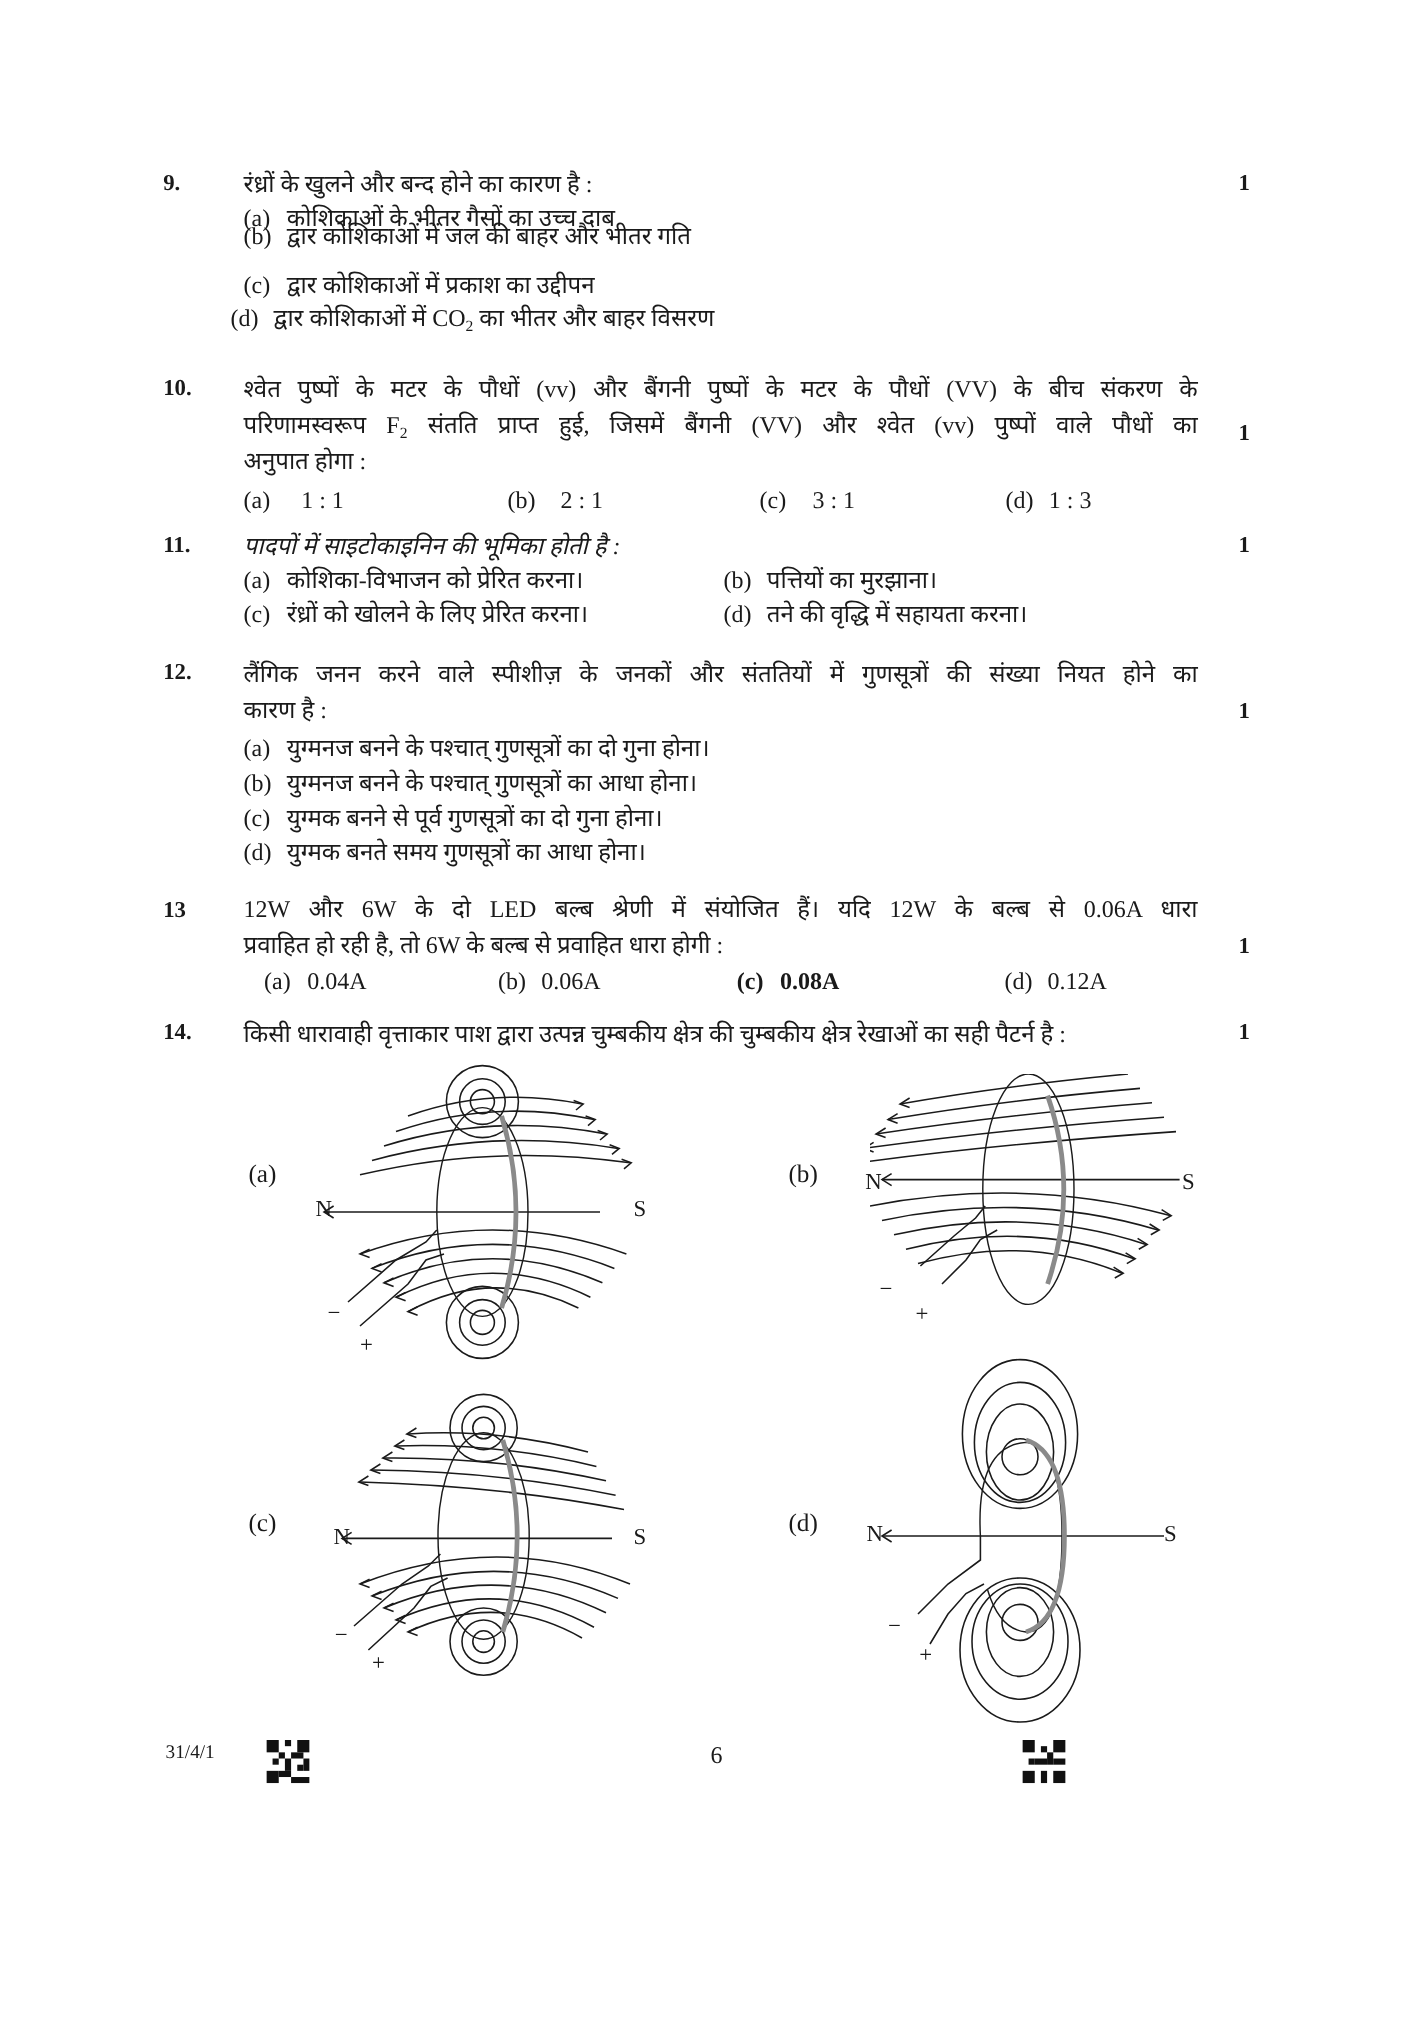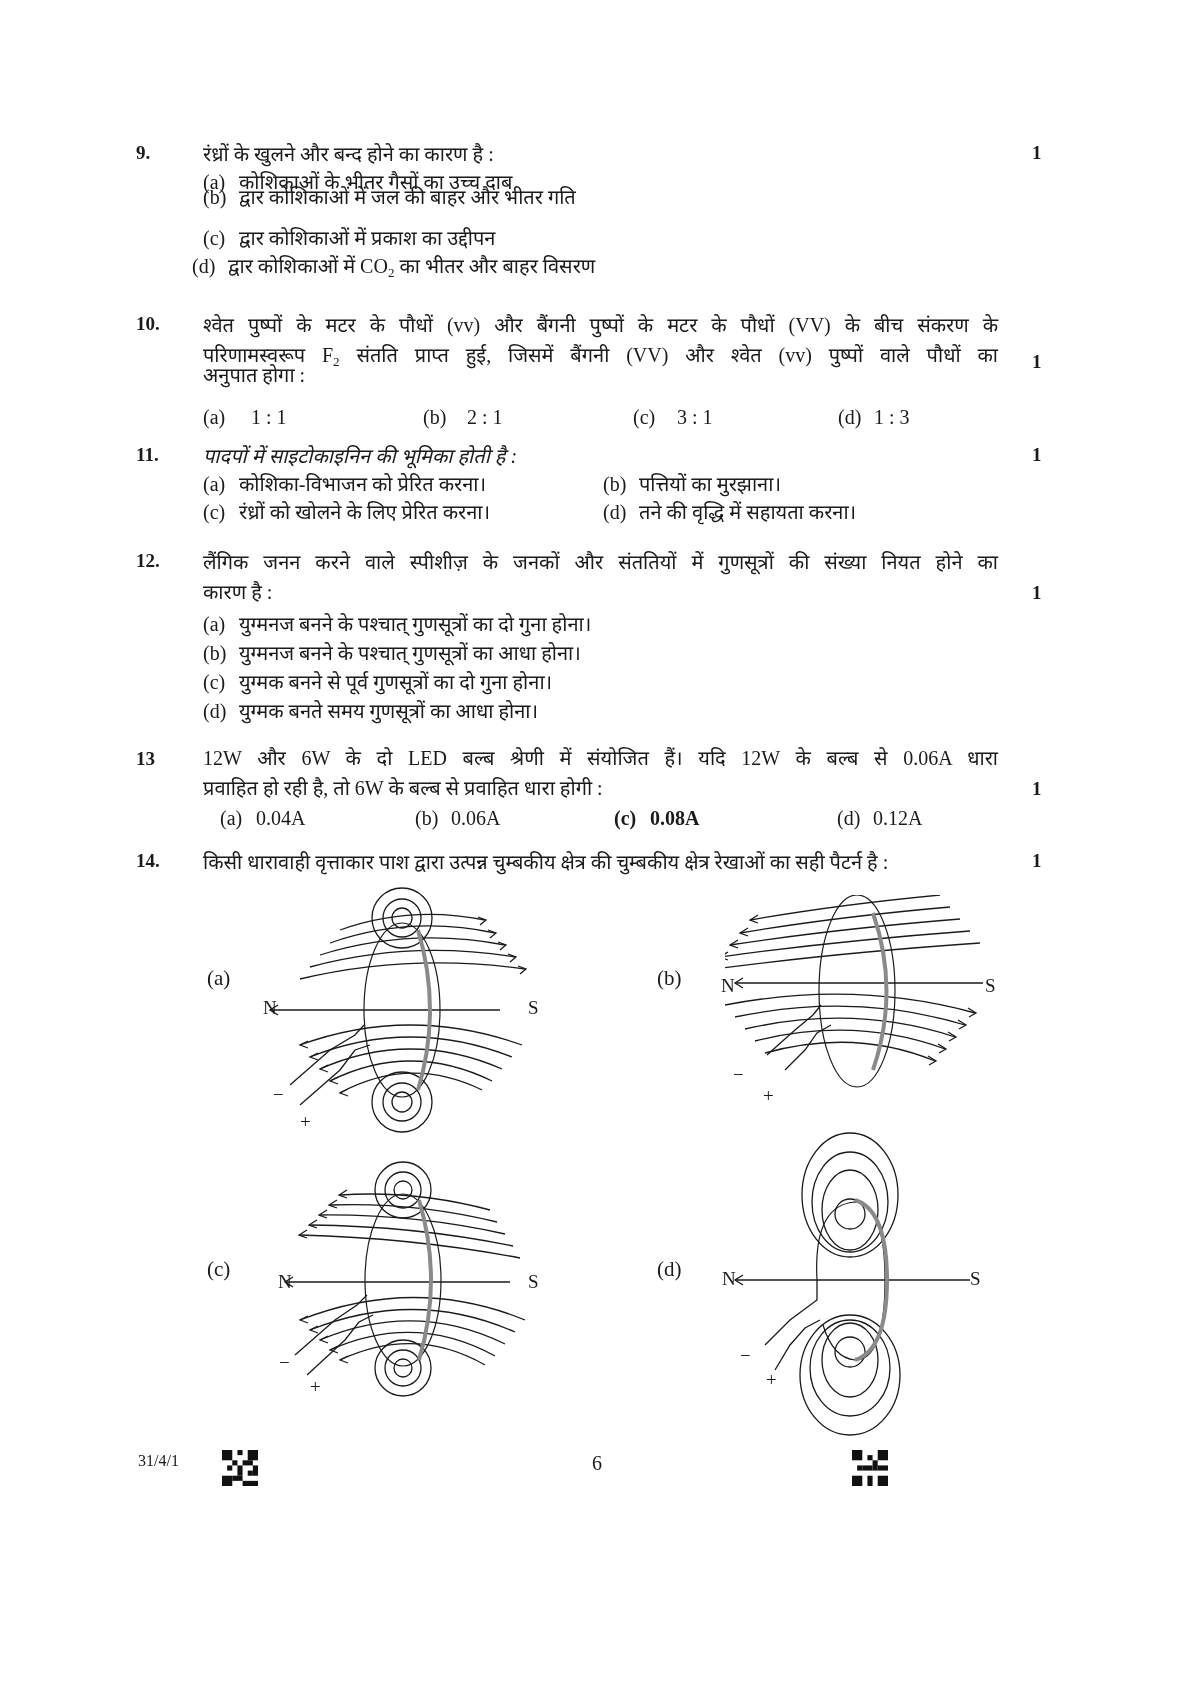--- a/index.html
+++ b/index.html
@@ -32,21 +32,21 @@
     <div class="opt" style="left:203px; top:28px;"><span class="lbl">(a)</span><span>कोशिकाओं के भीतर गैसों का उच्च दाब</span></div>
     <div class="opt" style="left:203px; top:43px;"><span class="lbl">(b)</span><span>द्वार कोशिकाओं में जल की बाहर और भीतर गति</span></div>
     <div class="opt" style="left:203px; top:84px;"><span class="lbl">(c)</span><span>द्वार कोशिकाओं में प्रकाश का उद्दीपन</span></div>
     <div class="opt" style="left:192px; top:112px;"><span class="lbl">(d)</span><span>द्वार कोशिकाओं में CO</span><sub>2</sub><span> का भीतर और बाहर विसरण</span></div>
   </div>
 
   <div class="q" style="top:311px;">
     <span class="qnum" style="top:2px;">10.</span>
     <span class="line justify" style="top:0;">श्वेत पुष्पों के मटर के पौधों (vv) और बैंगनी पुष्पों के मटर के पौधों (VV) के बीच संकरण के</span>
     <span class="line justify" style="top:30px;"><span>परिणामस्वरूप F</span><sub>2</sub><span> संतति प्राप्त हुई, जिसमें बैंगनी (VV) और श्वेत (vv) पुष्पों वाले पौधों का</span></span>
-    <span class="line" style="top:50px;">अनुपात होगा :</span>
+    <span class="line" style="top:60px;">अनुपात होगा :</span>
     <span class="marks" style="top:40px;">1</span>
     <div class="opt" style="left:203px; top:92px;"><span class="lbl" style="width:48px;">(a)</span><span>1 : 1</span></div>
     <div class="opt" style="left:423px; top:92px;"><span class="lbl" style="width:44px;">(b)</span><span>2 : 1</span></div>
     <div class="opt" style="left:633px; top:92px;"><span class="lbl" style="width:44px;">(c)</span><span>3 : 1</span></div>
     <div class="opt" style="left:838px; top:92px;"><span class="lbl" style="width:36px;">(d)</span><span>1 : 3</span></div>
   </div>
 
   <div class="q" style="top:442px;">
     <span class="qnum" style="top:2px;">11.</span>
     <span class="line" style="top:0;font-style:italic;">पादपों में साइटोकाइनिन की भूमिका होती है :</span>

